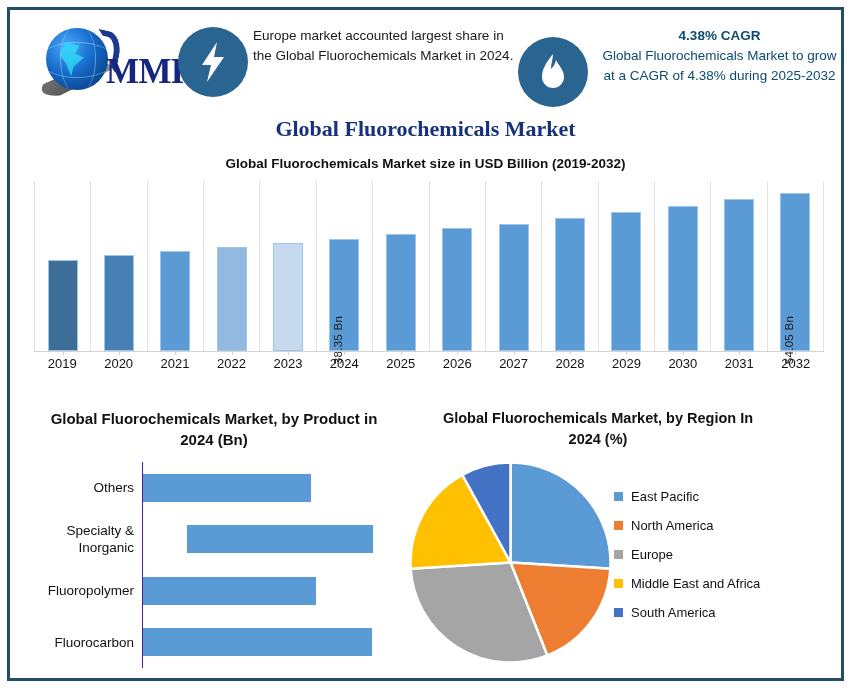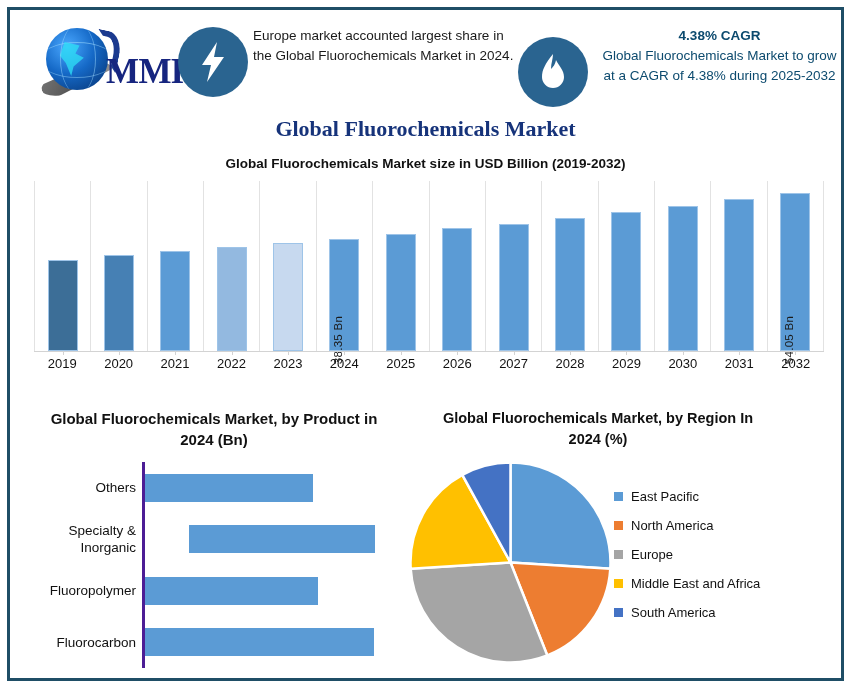--- a/index.html
+++ b/index.html
@@ -165,21 +165,21 @@
 
   
   #product-title {
     position: absolute; left: 28px; top: 398px;
     width: 352px; text-align: center;
     font-size: 15px; font-weight: 700; line-height: 21px; color: #111;
   }
   #hbar {
     position: absolute; left: 132px; top: 452px;
     width: 250px; height: 206px;
-    border-left: 3px solid #4c1d95;
+    border-left: 1px solid #4c1d95;
   }
   .hrow {
     position: absolute; left: 0;
     height: 28px;
     display: flex; align-items: center;
   }
   .hbarfill { height: 28px; background: #5B9BD5; }
   .hlabel {
     position: absolute;
     right: 100%; margin-right: 9px;

